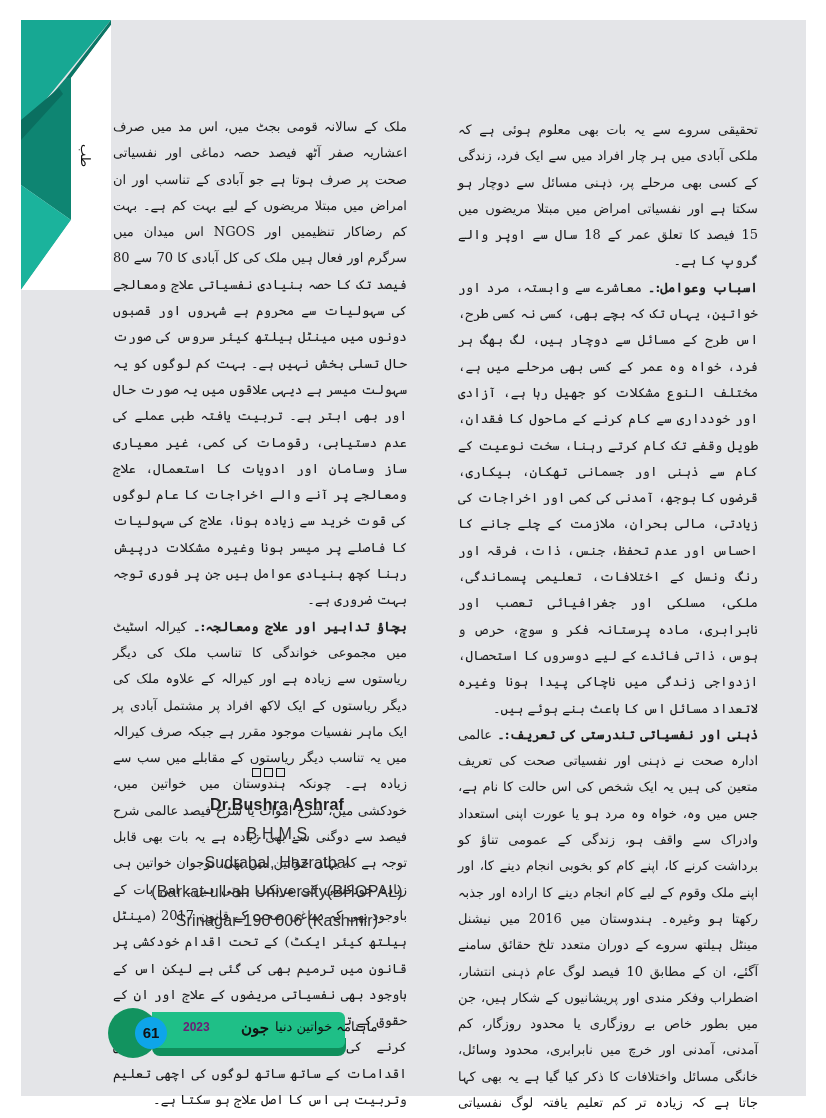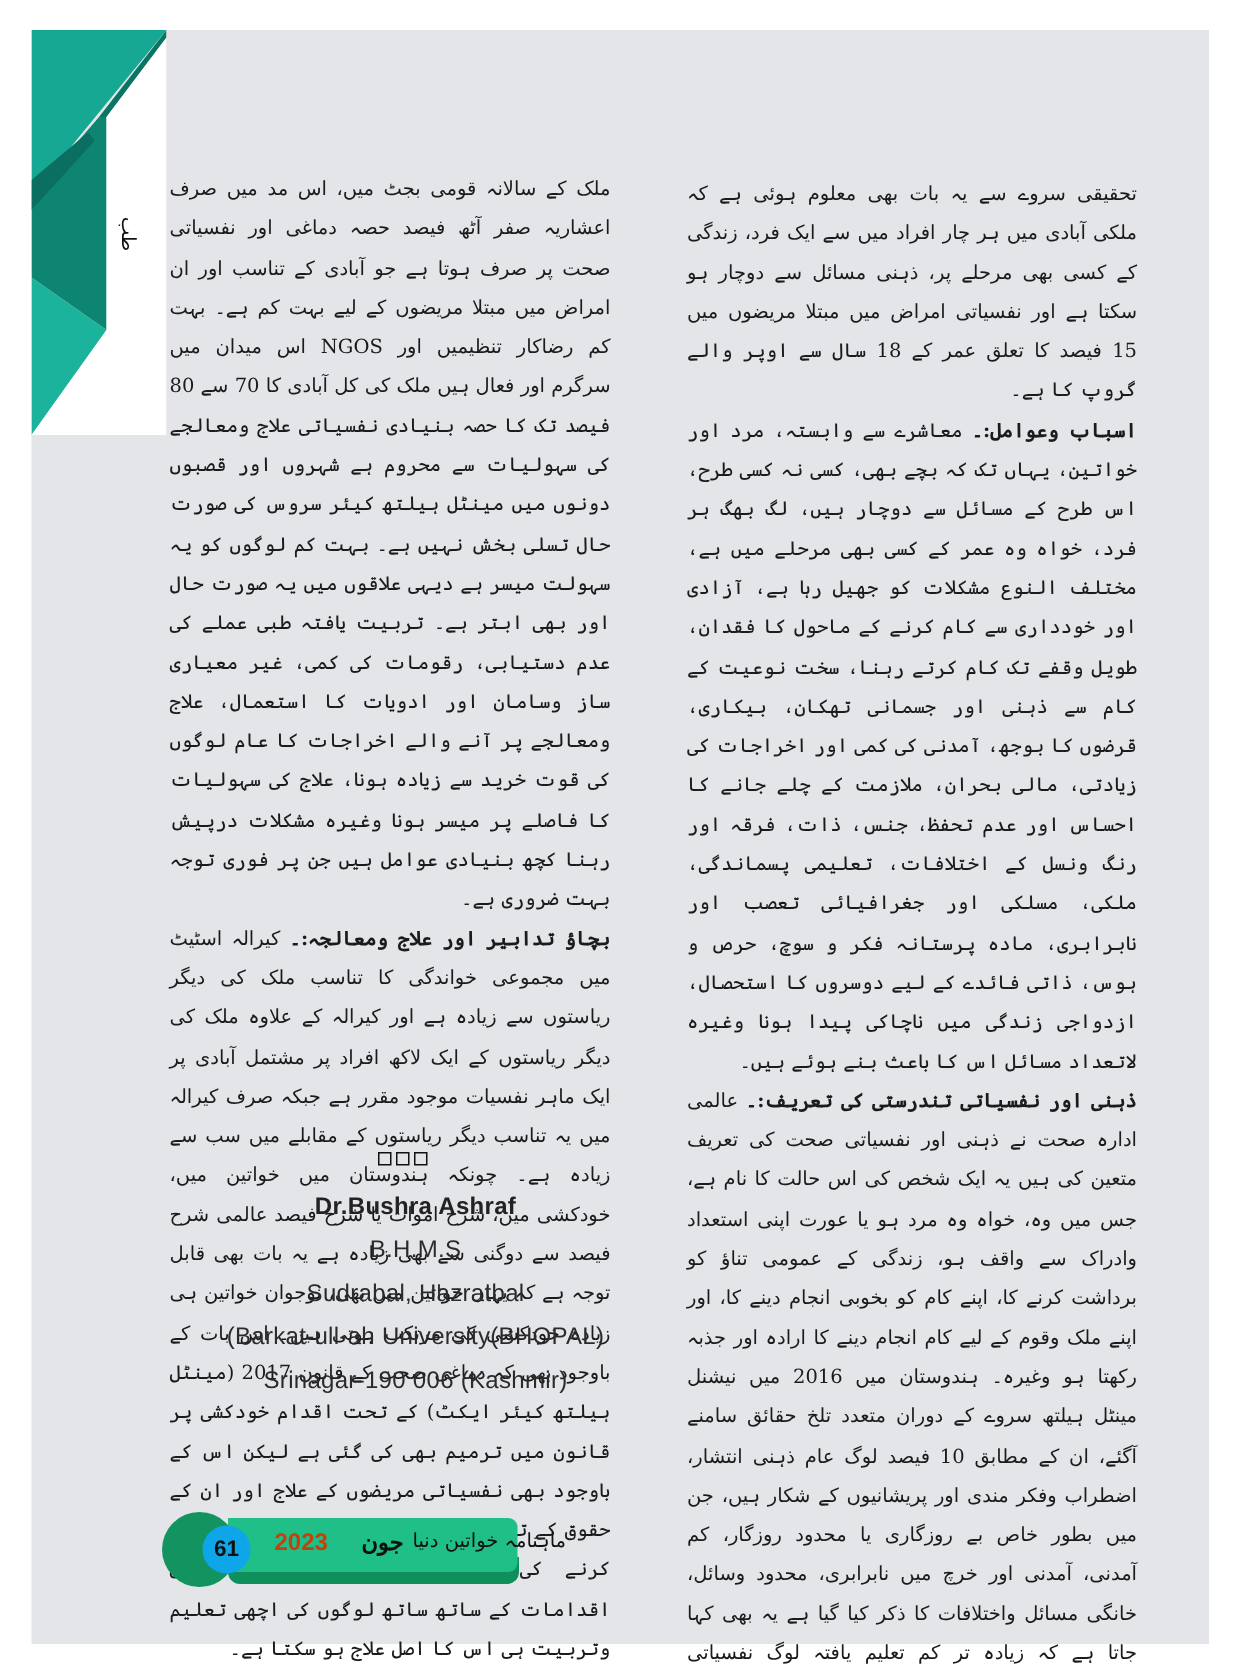--- a/index.html
+++ b/index.html
@@ -23,21 +23,21 @@
   .author { position:absolute; left:117px; top:790px; width:320px; font-family:Liberation Sans, sans-serif; color:#2b2b2b;text-align:center; }
   .author div { font-size:16px; line-height:29px; height:29px; letter-spacing:0.2px; }
   .author .name { font-weight:bold; color:#222; font-size:16px; }
 
   .footer { position:absolute; left:108px; top:1008px; width:238px; height:50px; }
   .footer .bar { position:absolute; left:44px; top:4px; width:193px; height:36px; background:#1fbf87; border-radius:0 6px 6px 0; }
   .footer .bar-shadow { position:absolute; left:44px; top:30px; width:194px; height:18px; background:#0f8f5c; border-radius:0 0 8px 8px; }
   .footer .ring { position:absolute; left:0; top:0; width:50px; height:50px; border-radius:50%; background:#12935f; }
   .footer .num { position:absolute; left:9px; top:9px; width:32px; height:32px; border-radius:50%; background:#0ea5e9; color:#111;
                  font-family:"Liberation Sans", sans-serif; font-weight:bold; font-size:15px; line-height:32px; text-align:center;margin-left:18px; }
-  .footer .year { position:absolute; left:75px; top:12px; font-family:"Liberation Sans", sans-serif; font-weight:bold; font-size:16px; color:#c2410c; }
+  .footer .year { position:absolute; left:75px; top:12px; font-family:"Liberation Sans", sans-serif; font-weight:bold; font-size:12px; color:#701a75; }
   .footer .month { position:absolute; left:133px; top:11px; font-family:"DejaVu Serif", serif; font-size:15px; color:#111; direction:rtl;font-weight:bold; }
   .footer .mag { position:absolute; left:167px; top:11px; font-family:"DejaVu Serif", serif; font-size:13px; color:#111; direction:rtl; white-space:nowrap; }
 </style>
 </head>
 <body>
 
 <div class="panel"></div>
 
 <div class="deco">
   <svg width="90" height="270" viewBox="0 0 90 270">

